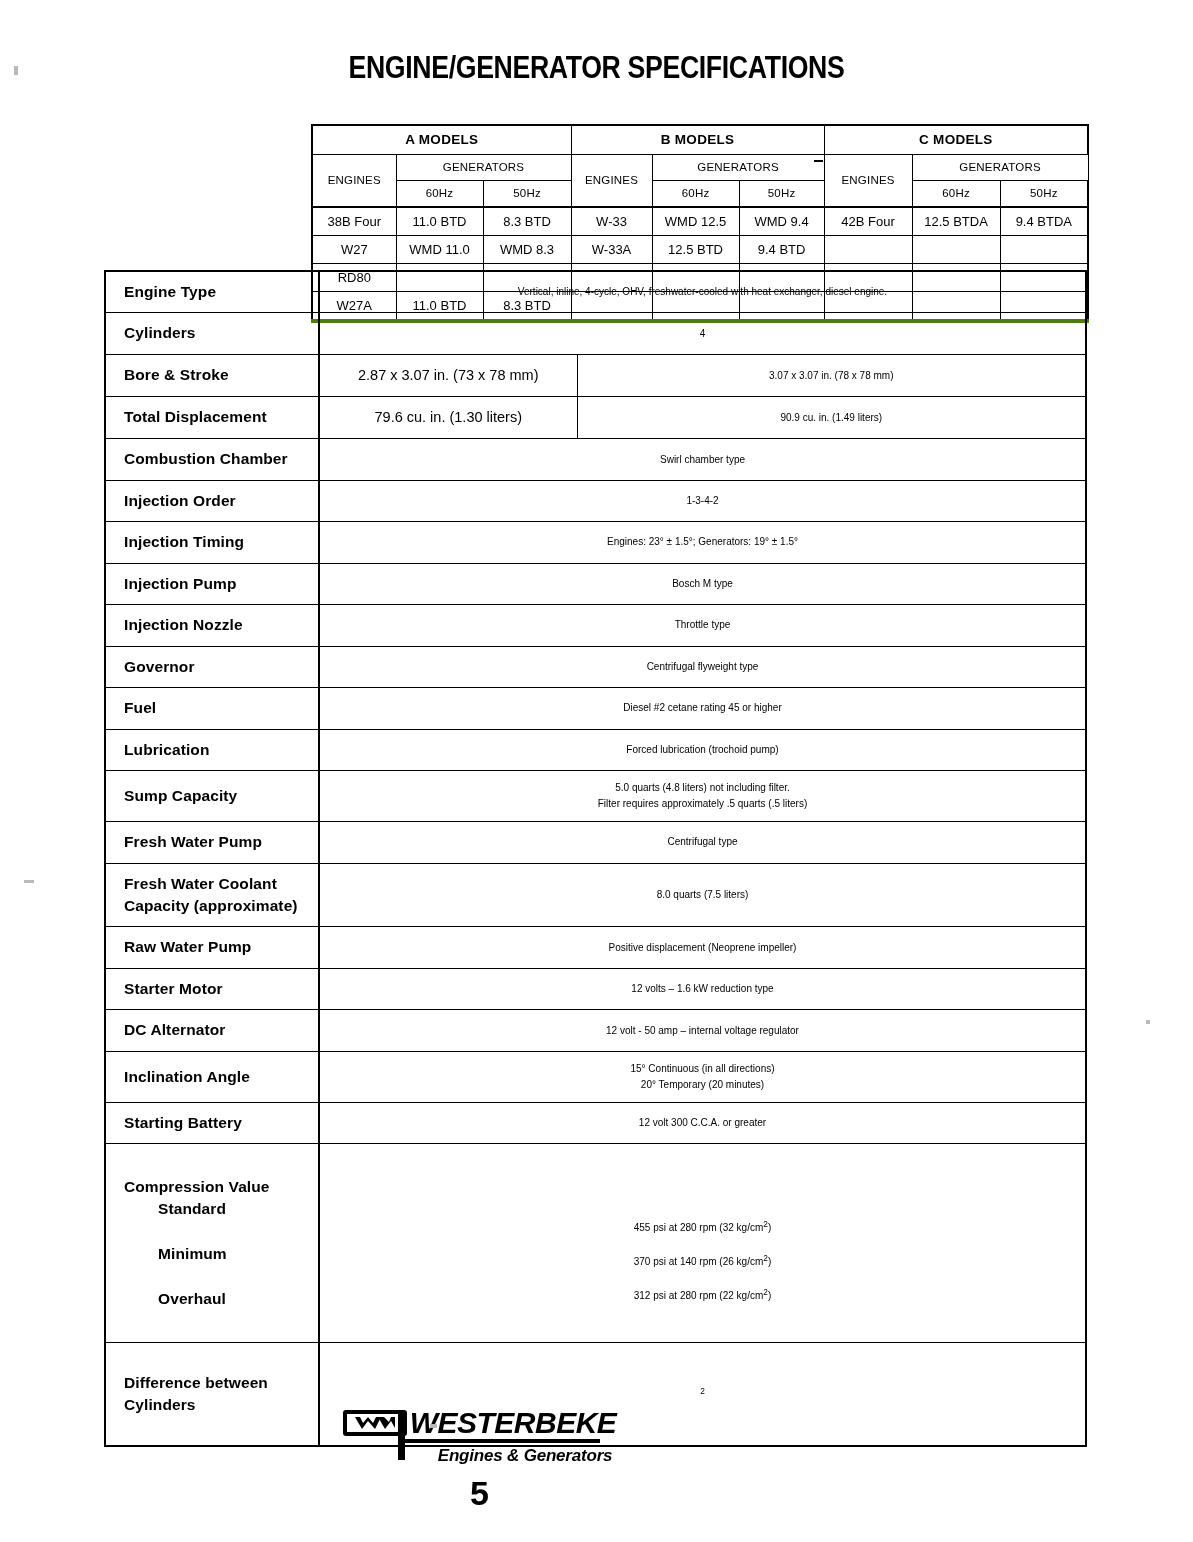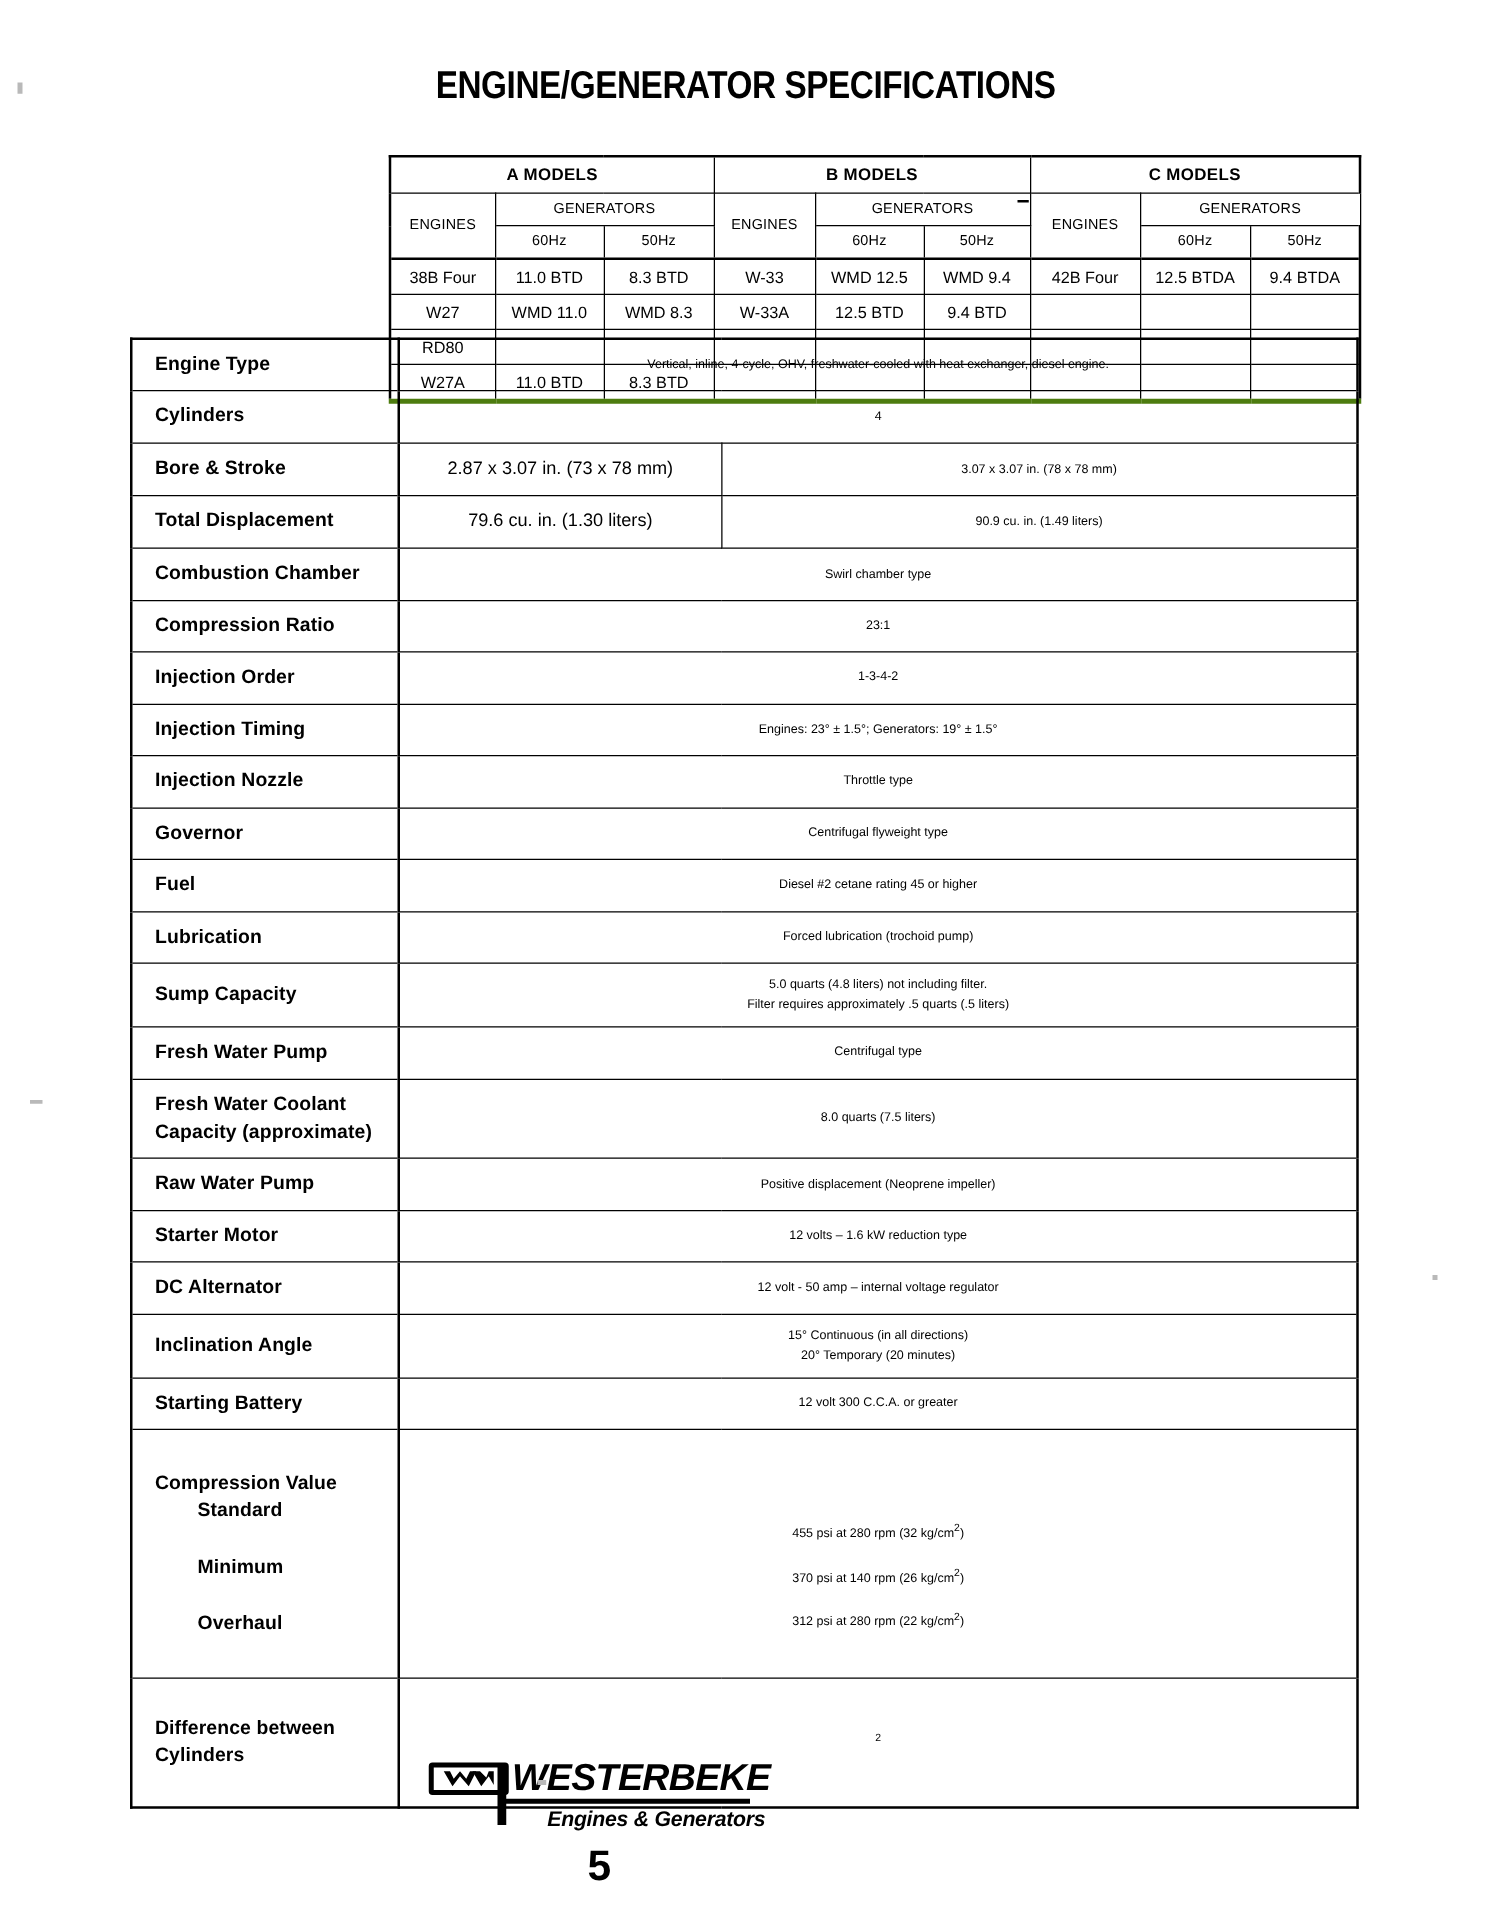--- a/index.html
+++ b/index.html
@@ -329,30 +329,30 @@
   <tr>
     <td class="label">Total Displacement</td>
     <td class="value-split">79.6 cu. in. (1.30 liters)</td>
     <td class="value">90.9 cu. in. (1.49 liters)</td>
   </tr>
   <tr>
     <td class="label">Combustion Chamber</td>
     <td class="value" colspan="2">Swirl chamber type</td>
   </tr>
   <tr>
-    <td class="label">Compression Ratio</td>
-    <td class="value" colspan="2">23:1</td>
-  </tr>
-  <tr>
     <td class="label">Injection Order</td>
     <td class="value" colspan="2">1-3-4-2</td>
   </tr>
   <tr>
     <td class="label">Injection Timing</td>
     <td class="value" colspan="2">Engines: 23° ± 1.5°; Generators:  19° ± 1.5°</td>
+  </tr>
+  <tr>
+    <td class="label">Injection Pump</td>
+    <td class="value" colspan="2">Bosch M type</td>
   </tr>
   <tr>
     <td class="label">Injection Nozzle</td>
     <td class="value" colspan="2">Throttle type</td>
   </tr>
   <tr>
     <td class="label">Governor</td>
     <td class="value" colspan="2">Centrifugal flyweight type</td>
   </tr>
   <tr>

